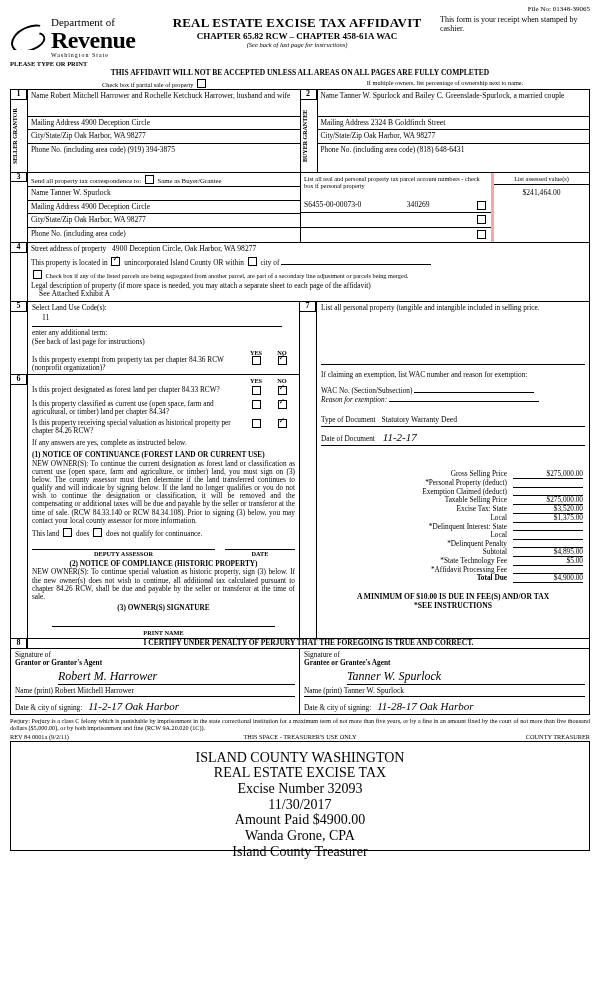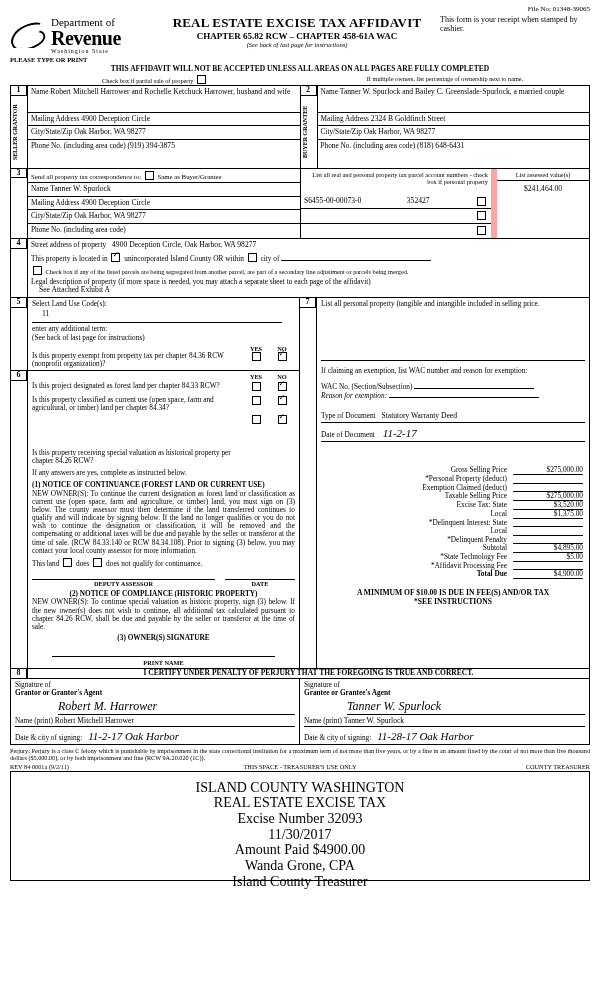--- a/index.html
+++ b/index.html
@@ -6,21 +6,21 @@
   body{width:600px;height:988px;font-family:"Liberation Serif",serif;color:#000;font-size:7.5px;line-height:1.12;}
   .page{position:relative;width:600px;height:988px;box-sizing:border-box;padding:6px 10px 0 10px;}
   .fileno{text-align:right;font-size:7px;margin-bottom:2px;}
   .hdr{display:flex;align-items:flex-start;}
   .logo{width:150px;}
   .logo-row{display:flex;align-items:center;}
   .swoosh{width:38px;height:26px;position:relative;overflow:hidden;}
   .swoosh:before{content:"";position:absolute;left:0;top:2px;width:36px;height:22px;border:2px solid #000;border-radius:50%;border-right-color:transparent;border-bottom-color:transparent;transform:rotate(-25deg);}
   .swoosh:after{content:"";position:absolute;left:4px;top:9px;width:28px;height:14px;border:2px solid #000;border-radius:50%;border-left-color:transparent;border-top-color:transparent;transform:rotate(-20deg);}
   .dept{font-size:11px;font-family:"Liberation Serif",serif;}
-  .revenue{font-size:20px;font-weight:bold;letter-spacing:-0.5px;line-height:1;}
+  .revenue{font-size:24px;font-weight:bold;letter-spacing:-0.5px;line-height:1;}
   .wastate{font-size:6px;letter-spacing:1px;}
   .typeprint{font-size:6.5px;font-weight:bold;margin-top:1px;}
   .center-head{flex:1;text-align:center;}
   .title{font-size:13px;font-weight:bold;letter-spacing:.2px;}
   .subtitle{font-size:9px;font-weight:bold;margin-top:1px;}
   .seenotes{font-size:6.5px;font-style:italic;}
   .rightnote{width:150px;font-size:8px;text-align:left;padding-left:6px;}
   .warnline{text-align:center;font-size:7.5px;font-weight:bold;margin-top:2px;}
   .cb{display:inline-block;width:7px;height:7px;border:1px solid #000;vertical-align:-1px;margin:0 2px;}
   .cbx{position:relative;}
@@ -158,25 +158,25 @@
       </div>
       <div class="cellpad line">
         <span class="lbl">City/State/Zip</span>
         <span class="val">Oak Harbor, WA 98277</span>
       </div>
       <div class="cellpad">
         <span class="lbl">Phone No. (including area code)</span>
         <span class="val"></span>
       </div>
     </div>
-    <div style="width:190px;border-right:6px solid #fca5a5;text-align:right;">
+    <div style="width:190px;border-right:3px solid #fca5a5;">
       <div class="cellpad xs" style="min-height:22px;">List all real and personal property tax parcel account numbers - check box if personal property</div>
       <div class="cellpad line" style="display:flex;justify-content:space-between;">
         <span class="val">S6455-00-00073-0</span>
-        <span class="val">352427</span>
+        <span class="val">340269</span>
         <span class="cb"></span>
       </div>
       <div class="cellpad line" style="text-align:right;"><span class="cb"></span></div>
       <div class="cellpad" style="text-align:right;"><span class="cb"></span></div>
     </div>
     <div style="flex:1;">
       <div class="cellpad xs c line">List assessed value(s)</div>
       <div class="cellpad c val" style="padding-top:4px;">$241,464.00</div>
     </div>
   </div>
@@ -249,21 +249,21 @@
             <span class="lbl" style="flex:1;">Is this project designated as forest land per chapter 84.33 RCW?</span>
             <span style="width:26px;text-align:center;"><span class="cb"></span></span>
             <span style="width:26px;text-align:center;"><span class="cb cbx"></span></span>
           </div>
           <div style="display:flex;align-items:flex-start;margin-top:3px;">
             <span class="lbl" style="flex:1;">Is this property classified as current use (open space, farm and agricultural, or timber) land per chapter 84.34?</span>
             <span style="width:26px;text-align:center;"><span class="cb"></span></span>
             <span style="width:26px;text-align:center;"><span class="cb cbx"></span></span>
           </div>
           <div style="display:flex;align-items:flex-start;margin-top:3px;">
-            <span class="lbl" style="flex:1;margin-top:34px;">Is this property receiving special valuation as historical property per chapter 84.26 RCW?</span>
+            <span class="lbl" style="flex:1;">Is this property receiving special valuation as historical property per chapter 84.26 RCW?</span>
             <span style="width:26px;text-align:center;"><span class="cb"></span></span>
             <span style="width:26px;text-align:center;"><span class="cb cbx"></span></span>
           </div>
           <div class="lbl" style="margin-top:4px;">If any answers are yes, complete as instructed below.</div>
           <div class="lbl b" style="margin-top:4px;">(1) NOTICE OF CONTINUANCE (FOREST LAND OR CURRENT USE)</div>
           <div class="lbl" style="text-align:justify;">NEW OWNER(S): To continue the current designation as forest land or classification as current use (open space, farm and agriculture, or timber) land, you must sign on (3) below. The county assessor must then determine if the land transferred continues to qualify and will indicate by signing below. If the land no longer qualifies or you do not wish to continue the designation or classification, it will be removed and the compensating or additional taxes will be due and payable by the seller or transferor at the time of sale. (RCW 84.33.140 or RCW 84.34.108). Prior to signing (3) below, you may contact your local county assessor for more information.</div>
           <div class="lbl" style="margin-top:3px;">
             <span>This land</span>
             <span class="cb"></span>
             <span>does</span>

